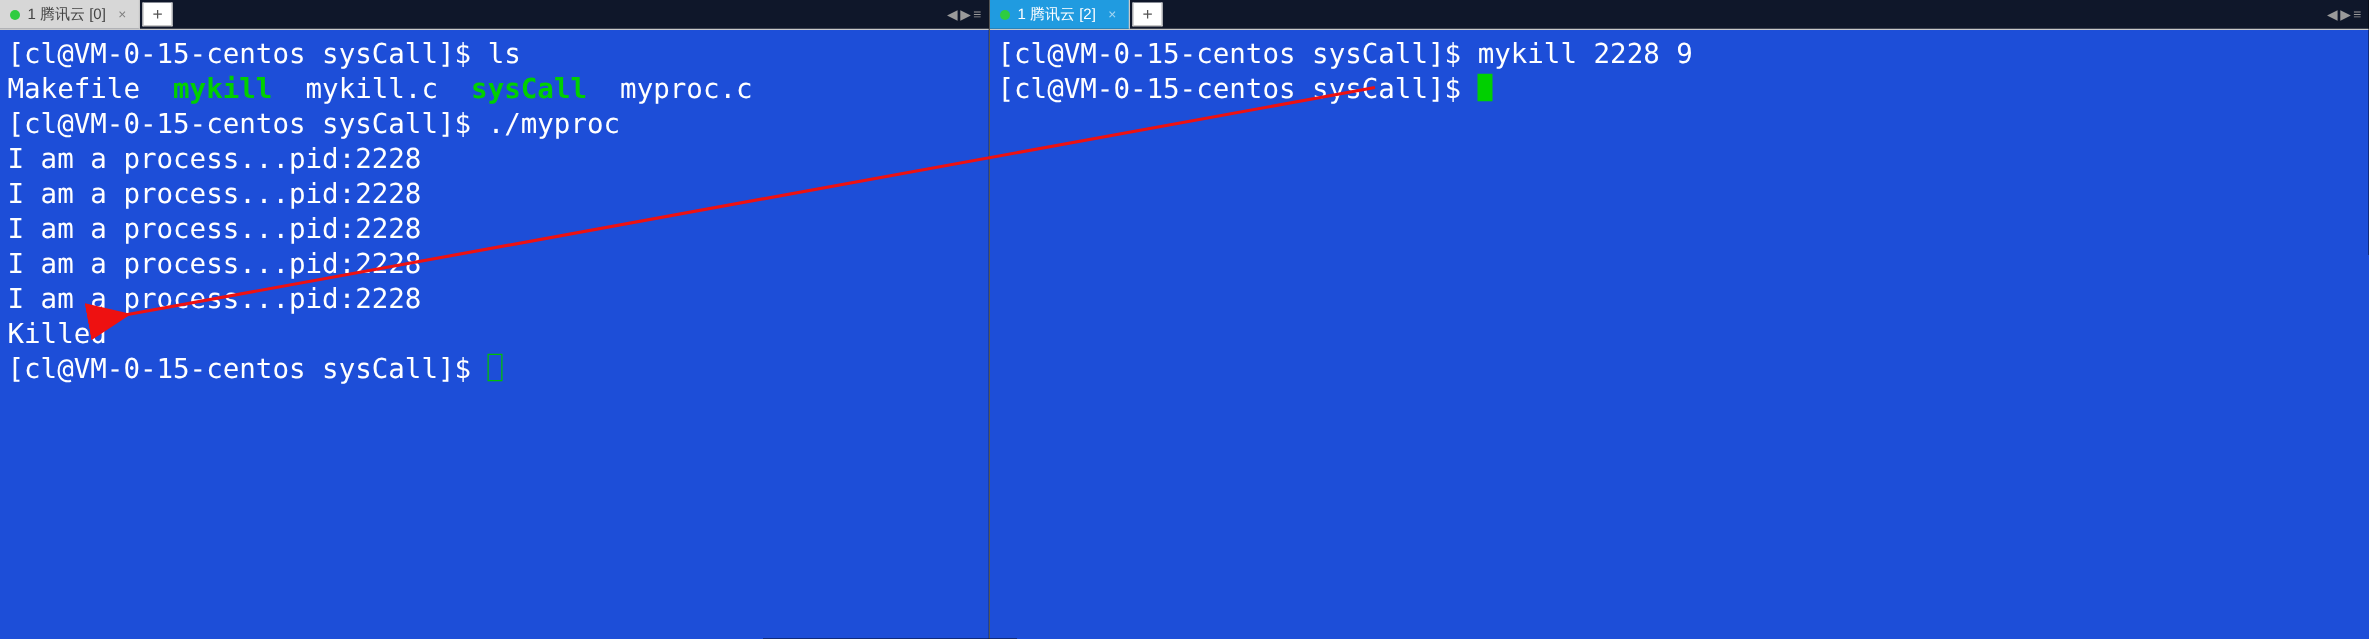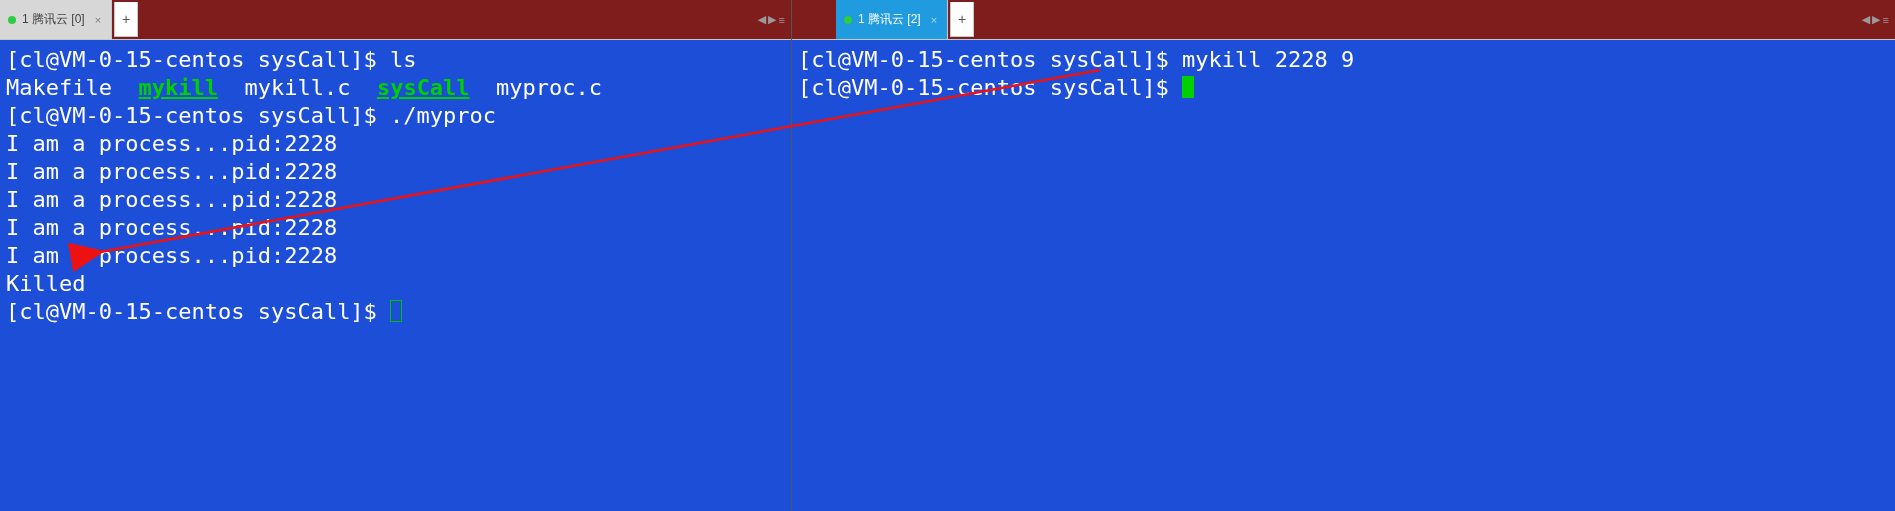--- a/index.html
+++ b/index.html
@@ -20,43 +20,42 @@
     display: flex;
     flex-direction: column;
     height: 100%;
     background: #000;
     position: relative;
   }
   .pane.left  { width: 792px; border-right: 1px solid #555; }
   .pane.right { flex: 1; }
 
   .tabbar {
-    height: 40px;
-    background: #7f1d1d;
+    height: 24px;
+    background: #0f172a;
     display: flex;
     align-items: stretch;
     font-family: "Segoe UI", "Microsoft YaHei", sans-serif;
     font-size: 12px;
     color: #444;
     border-bottom: 1px solid #c8c8c8;
     user-select: none;
   }
   .tab {
     display: flex;
     align-items: center;
     padding: 0 10px 0 8px;
     gap: 6px;
     border-right: 1px solid #c8c8c8;
     background: #d7d7d7;
     cursor: pointer;
   }
   .tab.active-blue {
     background: #209be0;
     color: #fff;
-    margin-left: 44px;
   }
   .tab .dot {
     width: 8px; height: 8px; border-radius: 50%;
     background: #2ecc40;
     display: inline-block;
   }
   .tab .close {
     font-size: 11px;
     opacity: .6;
     padding-left: 4px;
@@ -103,21 +102,21 @@
     height: 22px;
     vertical-align: -3px;
   }
   .cursor.outline {
     border: 1px solid #00c000;
   }
   .cursor.solid {
     background: #00d000;
   }
   .lsline { color:#ffffff; }
-  .lsline .g { color:#00d000; font-weight:bold;text-decoration:underline; }
+  .lsline .g { color:#00d000; font-weight:bold; }
 
   svg.arrow-overlay {
     position: absolute;
     left: 0; top: 0;
     width: 1895px;
     height: 511px;
     z-index: 50;
     pointer-events: none;
   }
 </style>

